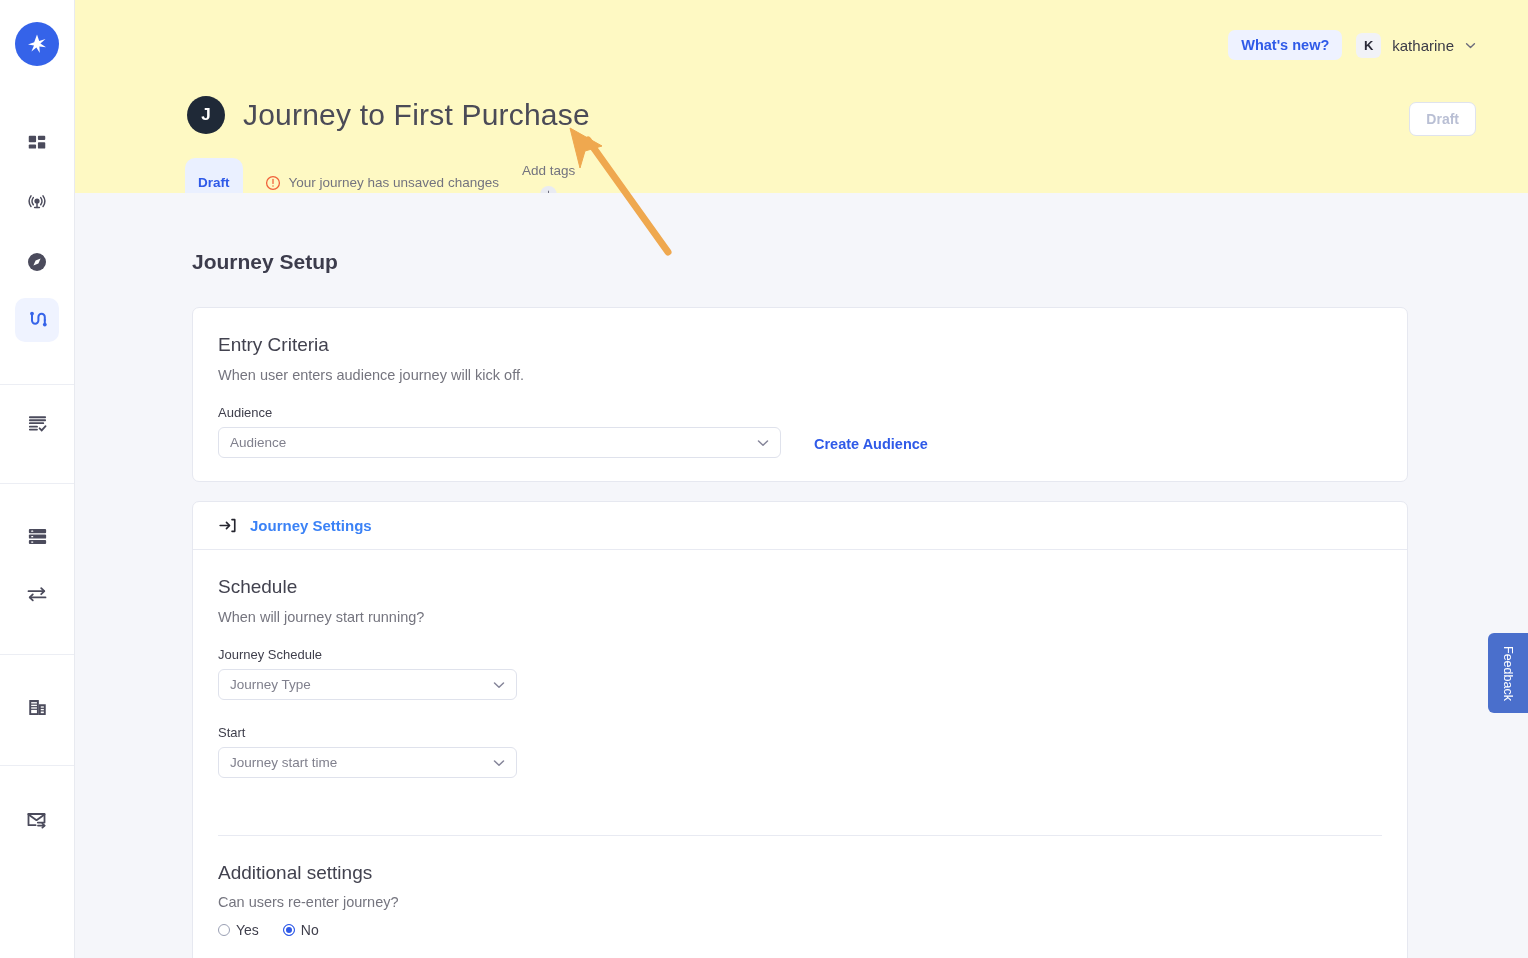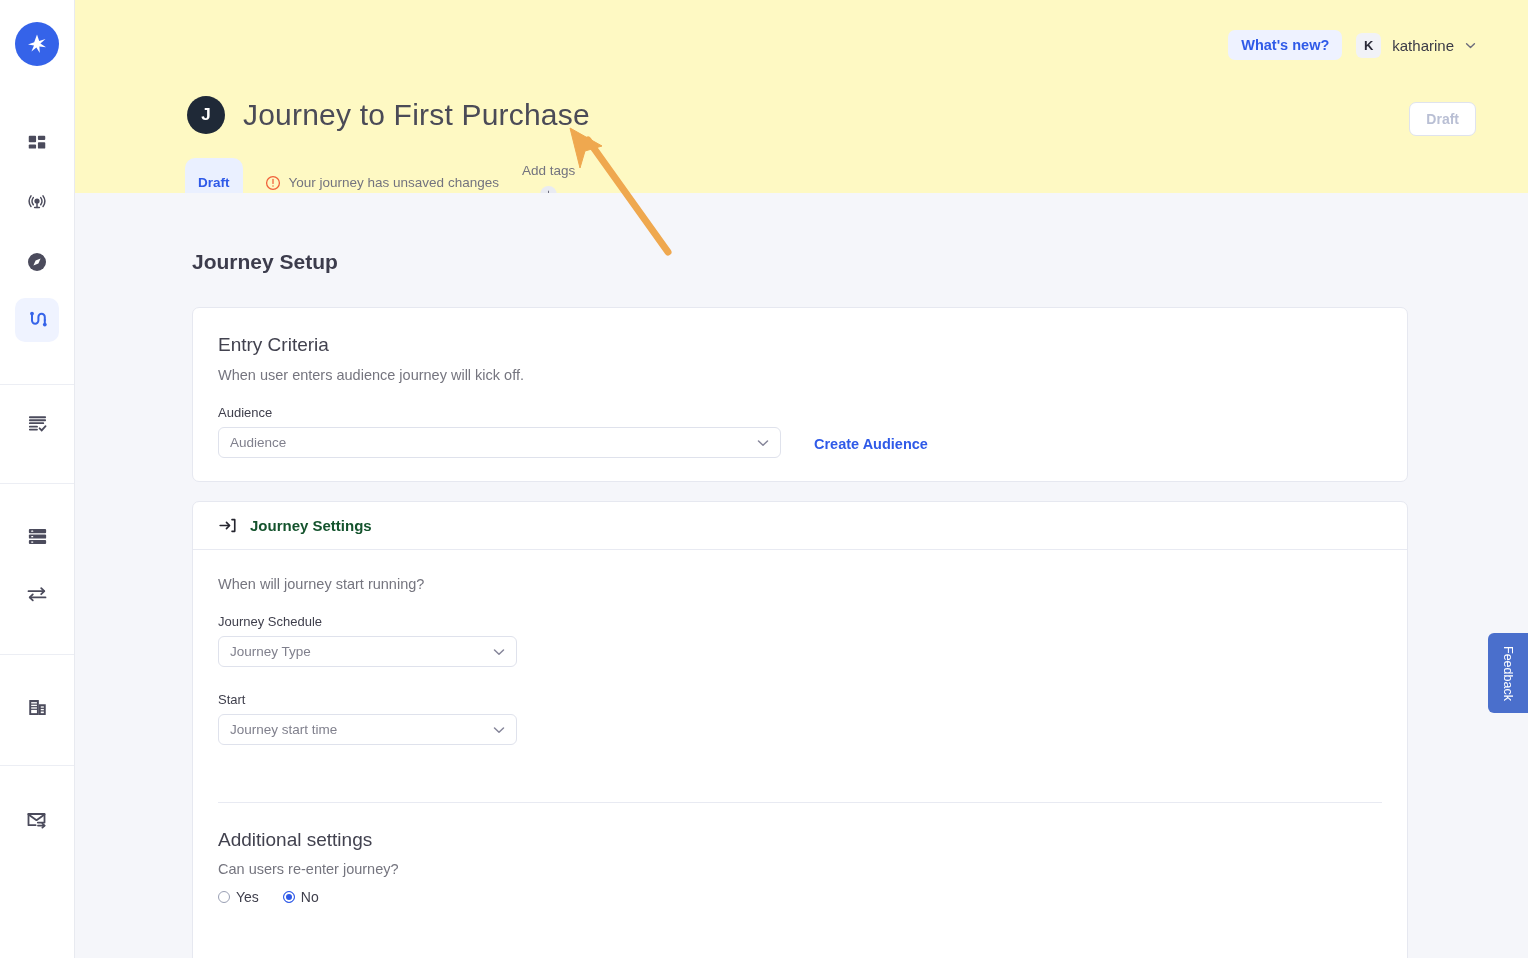--- a/index.html
+++ b/index.html
@@ -146,21 +146,21 @@
   .link-btn {
     color: #2f5ae8; font-size: 14.5px; font-weight: bold;
     cursor: pointer; white-space: nowrap;
   }
 
   .settings-head {
     height: 48px; border-bottom: 1px solid #e8eaf2;
     display: flex; align-items: center; gap: 13px;
     padding: 0 25px;
   }
-  .settings-head .ttl { font-size: 15px; font-weight: bold; color: #14532d; }
+  .settings-head .ttl { font-size: 15px; font-weight: bold; color: #3b82f6; }
   .settings-icon { color: #25252f; display: flex; }
 
   .hr { height: 1px; background: #e8eaf2; margin: 0 25px; }
 
   .radio-row { display: flex; align-items: center; gap: 24px; margin-top: 12px; }
   .radio-opt { display: flex; align-items: center; gap: 6px; cursor: pointer; }
   .radio {
     width: 12px; height: 12px; border-radius: 50%;
     border: 1.5px solid #9aa0b4; background: #fff;
   }
@@ -396,20 +396,21 @@
           <svg width="19" height="19" viewBox="0 0 22 22" fill="none" stroke="currentColor" stroke-width="1.9" stroke-linecap="round" stroke-linejoin="round">
             <path d="M2.5 11 H13"></path>
               <path d="M9.8 7.4 L13.4 11 L9.8 14.6"></path>
             <path d="M16.2 4.2 H19.4 V17.8 H16.2"></path>
           </svg>
         </span>
         <span class="ttl">Journey Settings</span>
       </div>
 
       <div class="card-pad" style="padding-bottom:0;">
+        <div class="card-h">Schedule</div>
         <div class="card-sub">When will journey start running?</div>
 
         <div style="margin-top:22px; width:299px;">
           <div class="field-label">Journey Schedule</div>
           <div class="select">
             <span class="ph">Journey Type</span>
             <span class="chev">
               <svg width="12" height="8" viewBox="0 0 12 8" fill="none" stroke="#86869a" stroke-width="1.5" stroke-linecap="round" stroke-linejoin="round">
                   <path d="M1.5 2 L6 6.2 L10.5 2"></path>
                 </svg>

